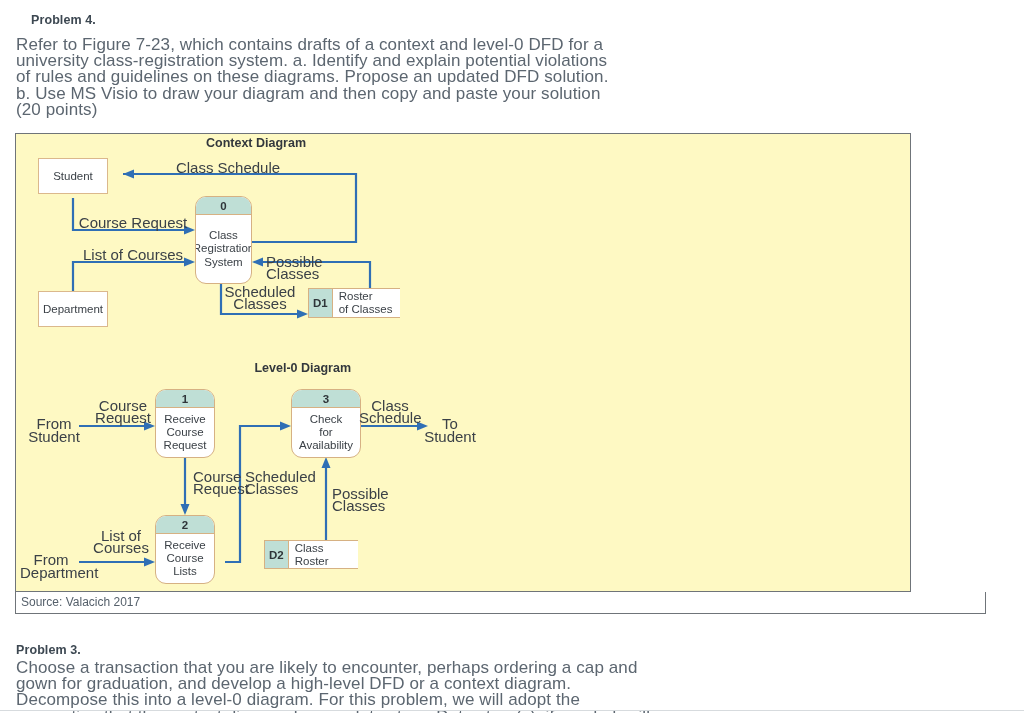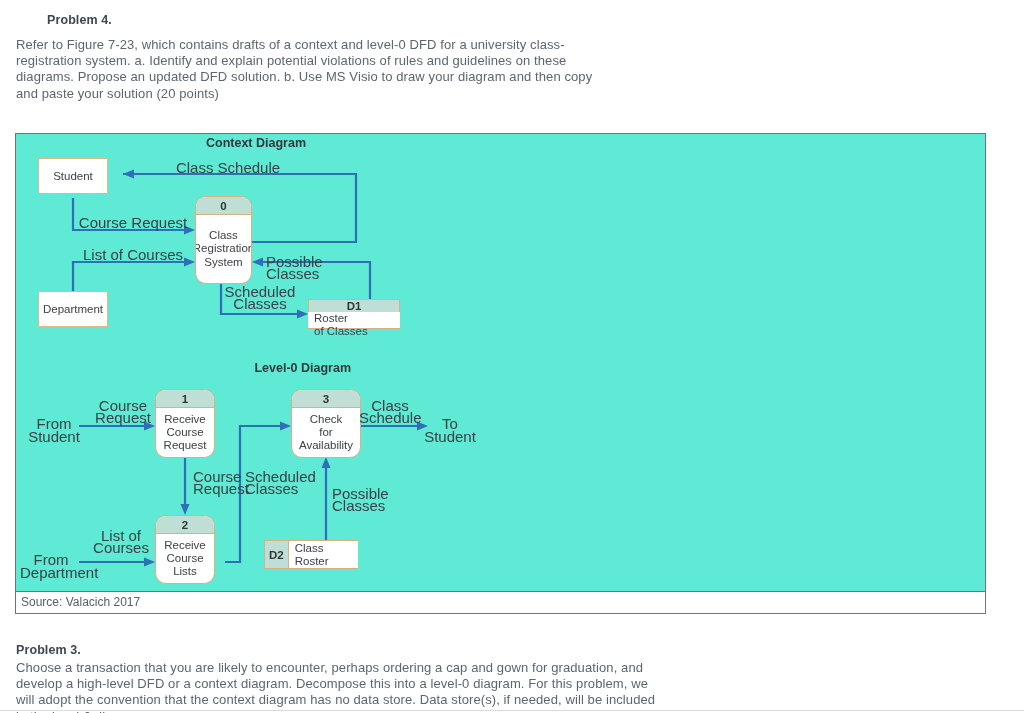--- a/index.html
+++ b/index.html
@@ -19,40 +19,40 @@
   
   .prob-head {
     position: absolute;
     font-size: 12.5px;
     font-weight: bold;
     color: #3d4852;
     letter-spacing: .1px;
   }
   .prob-body {
     position: absolute;
-    font-size: 13px;
+    font-size: 17px;
     line-height: 16.2px;
     color: #5c6670;
     letter-spacing: .1px;
   }
-  #problem4-head { left: 32px; top: 13px; padding-left: 15px; }
+  #problem4-head { left: 16px; top: 13px; padding-left: 15px; }
   #problem4-body { left: 16px; top: 37px; width: 600px; }
   #problem5-head { left: 16px; top: 643px; }
   #problem5-body { left: 16px; top: 660px; width: 640px; }
 
   
   #figure-frame {
     position: absolute;
     left: 15px;
     top: 133px;
-    width: 971px;
+    width: 896px;
     height: 459px;
     border: 1px solid #6f7479;
     box-sizing: border-box;
-    background: #5eead4;
+    background: #fef9c3;
   }
   #source-row {
     position: absolute;
     left: 15px;
     top: 592px;
     width: 971px;
     height: 22px;
     border: 1px solid #6f7479;
     border-top: none;
     box-sizing: border-box;
@@ -262,21 +262,21 @@
       <span>Department</span>
     </div>
 
     <div class="process" style="left:179px; top:62px; width:57px; height:88px;">
       <div class="p-num">0</div>
       <div class="p-name" style="white-space:pre-line;">Class
 Registration
 System</div>
     </div>
 
-    <div class="datastore" style="left:292px; top:165px; width:92px; height:30px;flex-direction:column;">
+    <div class="datastore" style="left:292px; top:154px; width:92px; height:30px;">
       <div class="ds-id">D1</div>
       <div class="ds-name" style="white-space:pre-line;">Roster
 of Classes</div>
     </div>
 
     <div class="flow-label" style="left:152px; top:28px; width:120px;">Class Schedule</div>
 
     <div class="flow-label" style="left:62px; top:83px; width:110px;">Course Request</div>
 
     <div class="flow-label" style="left:62px; top:115px; width:110px;">List of Courses</div>

